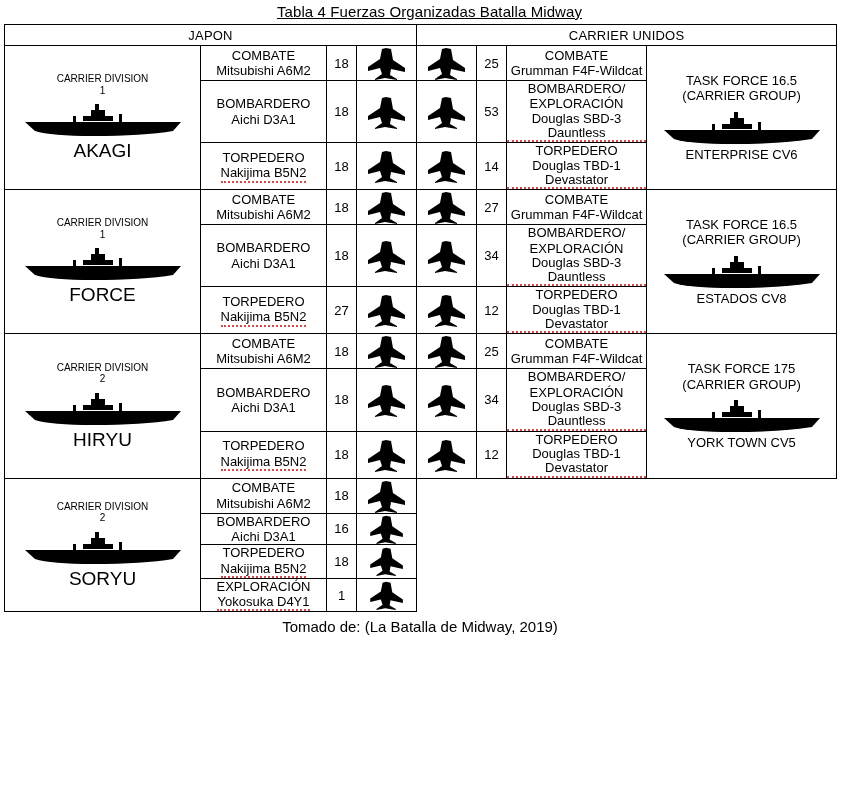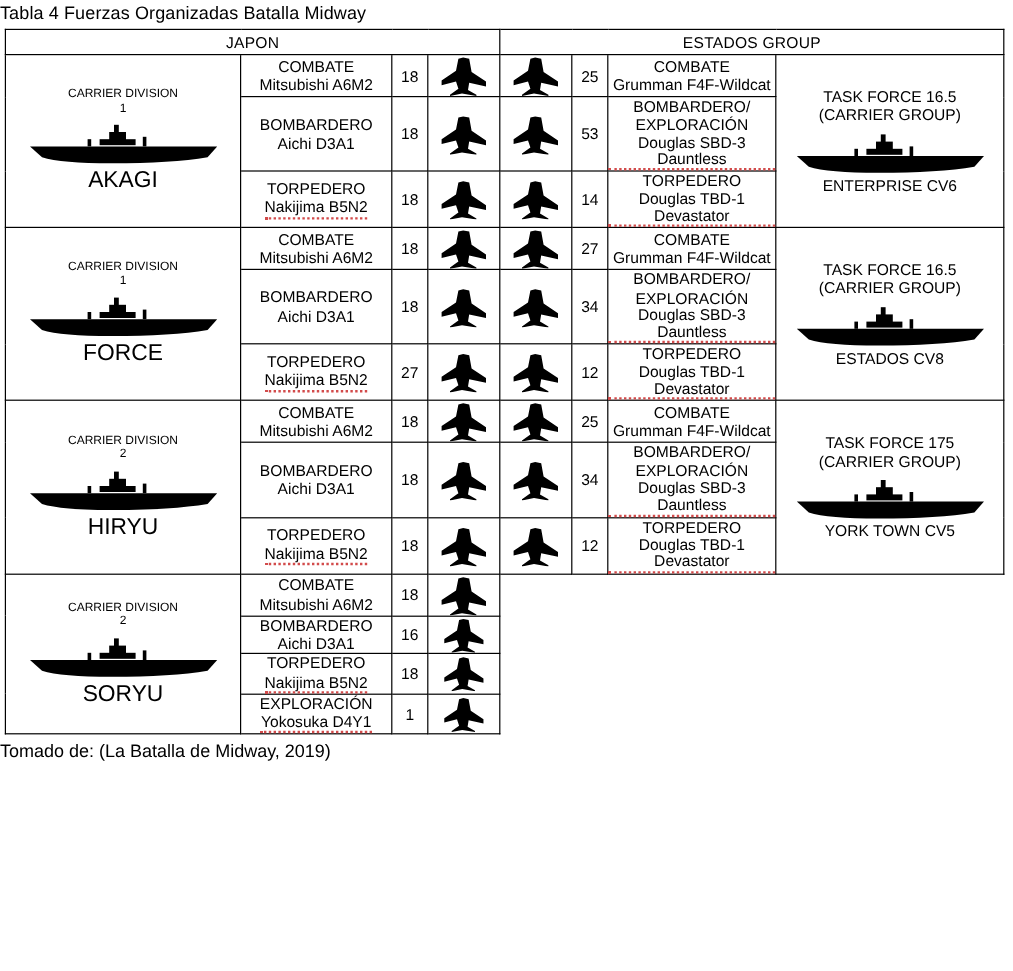--- a/index.html
+++ b/index.html
@@ -15,27 +15,28 @@
     font-size: 13px;
     overflow: hidden;
   }
   .page {
     width: 844px;
     height: 809px;
     position: relative;
     box-sizing: border-box;
   }
   .caption-top {
-    text-align: left;
+    text-align: center;
     font-size: 15px;
-    padding: 3px 0 4px 0;
+    padding: 3px 0 4px 15px;
     letter-spacing: 0.1px;
+    text-decoration: underline;
   }
   .caption-bottom {
-    text-align: left;
+    text-align: center;
     font-size: 15px;
     padding: 6px 4px 0 0;
   }
   table.main {
     border-collapse: collapse;
     table-layout: fixed;
     width: 684px;
     margin: 0 4px;
   }
   table.main td, table.main th {
@@ -114,21 +115,21 @@
       <col style="width:60px">
       <col style="width:60px">
       <col style="width:30px">
       <col style="width:140px">
       <col style="width:190px">
     </colgroup>
     <tbody>
 
       <tr>
         <td class="hdr" colspan="4">JAPON</td>
-        <td class="hdr" colspan="4">ESTADOS GROUP</td>
+        <td class="hdr" colspan="4">CARRIER UNIDOS</td>
       </tr>
 
       <tr>
         <td class="ship-cell" rowspan="3">
           <div class="div-name">CARRIER DIVISION</div>
           <div class="div-name">1</div>
           <svg class="ship-art" width="160" height="40" viewBox="0 0 160 40">
             <rect x="72" y="6" width="4" height="12" fill="#000"></rect>
             <rect x="68" y="12" width="14" height="10" fill="#000"></rect>
             <rect x="60" y="18" width="30" height="5" fill="#000"></rect>

